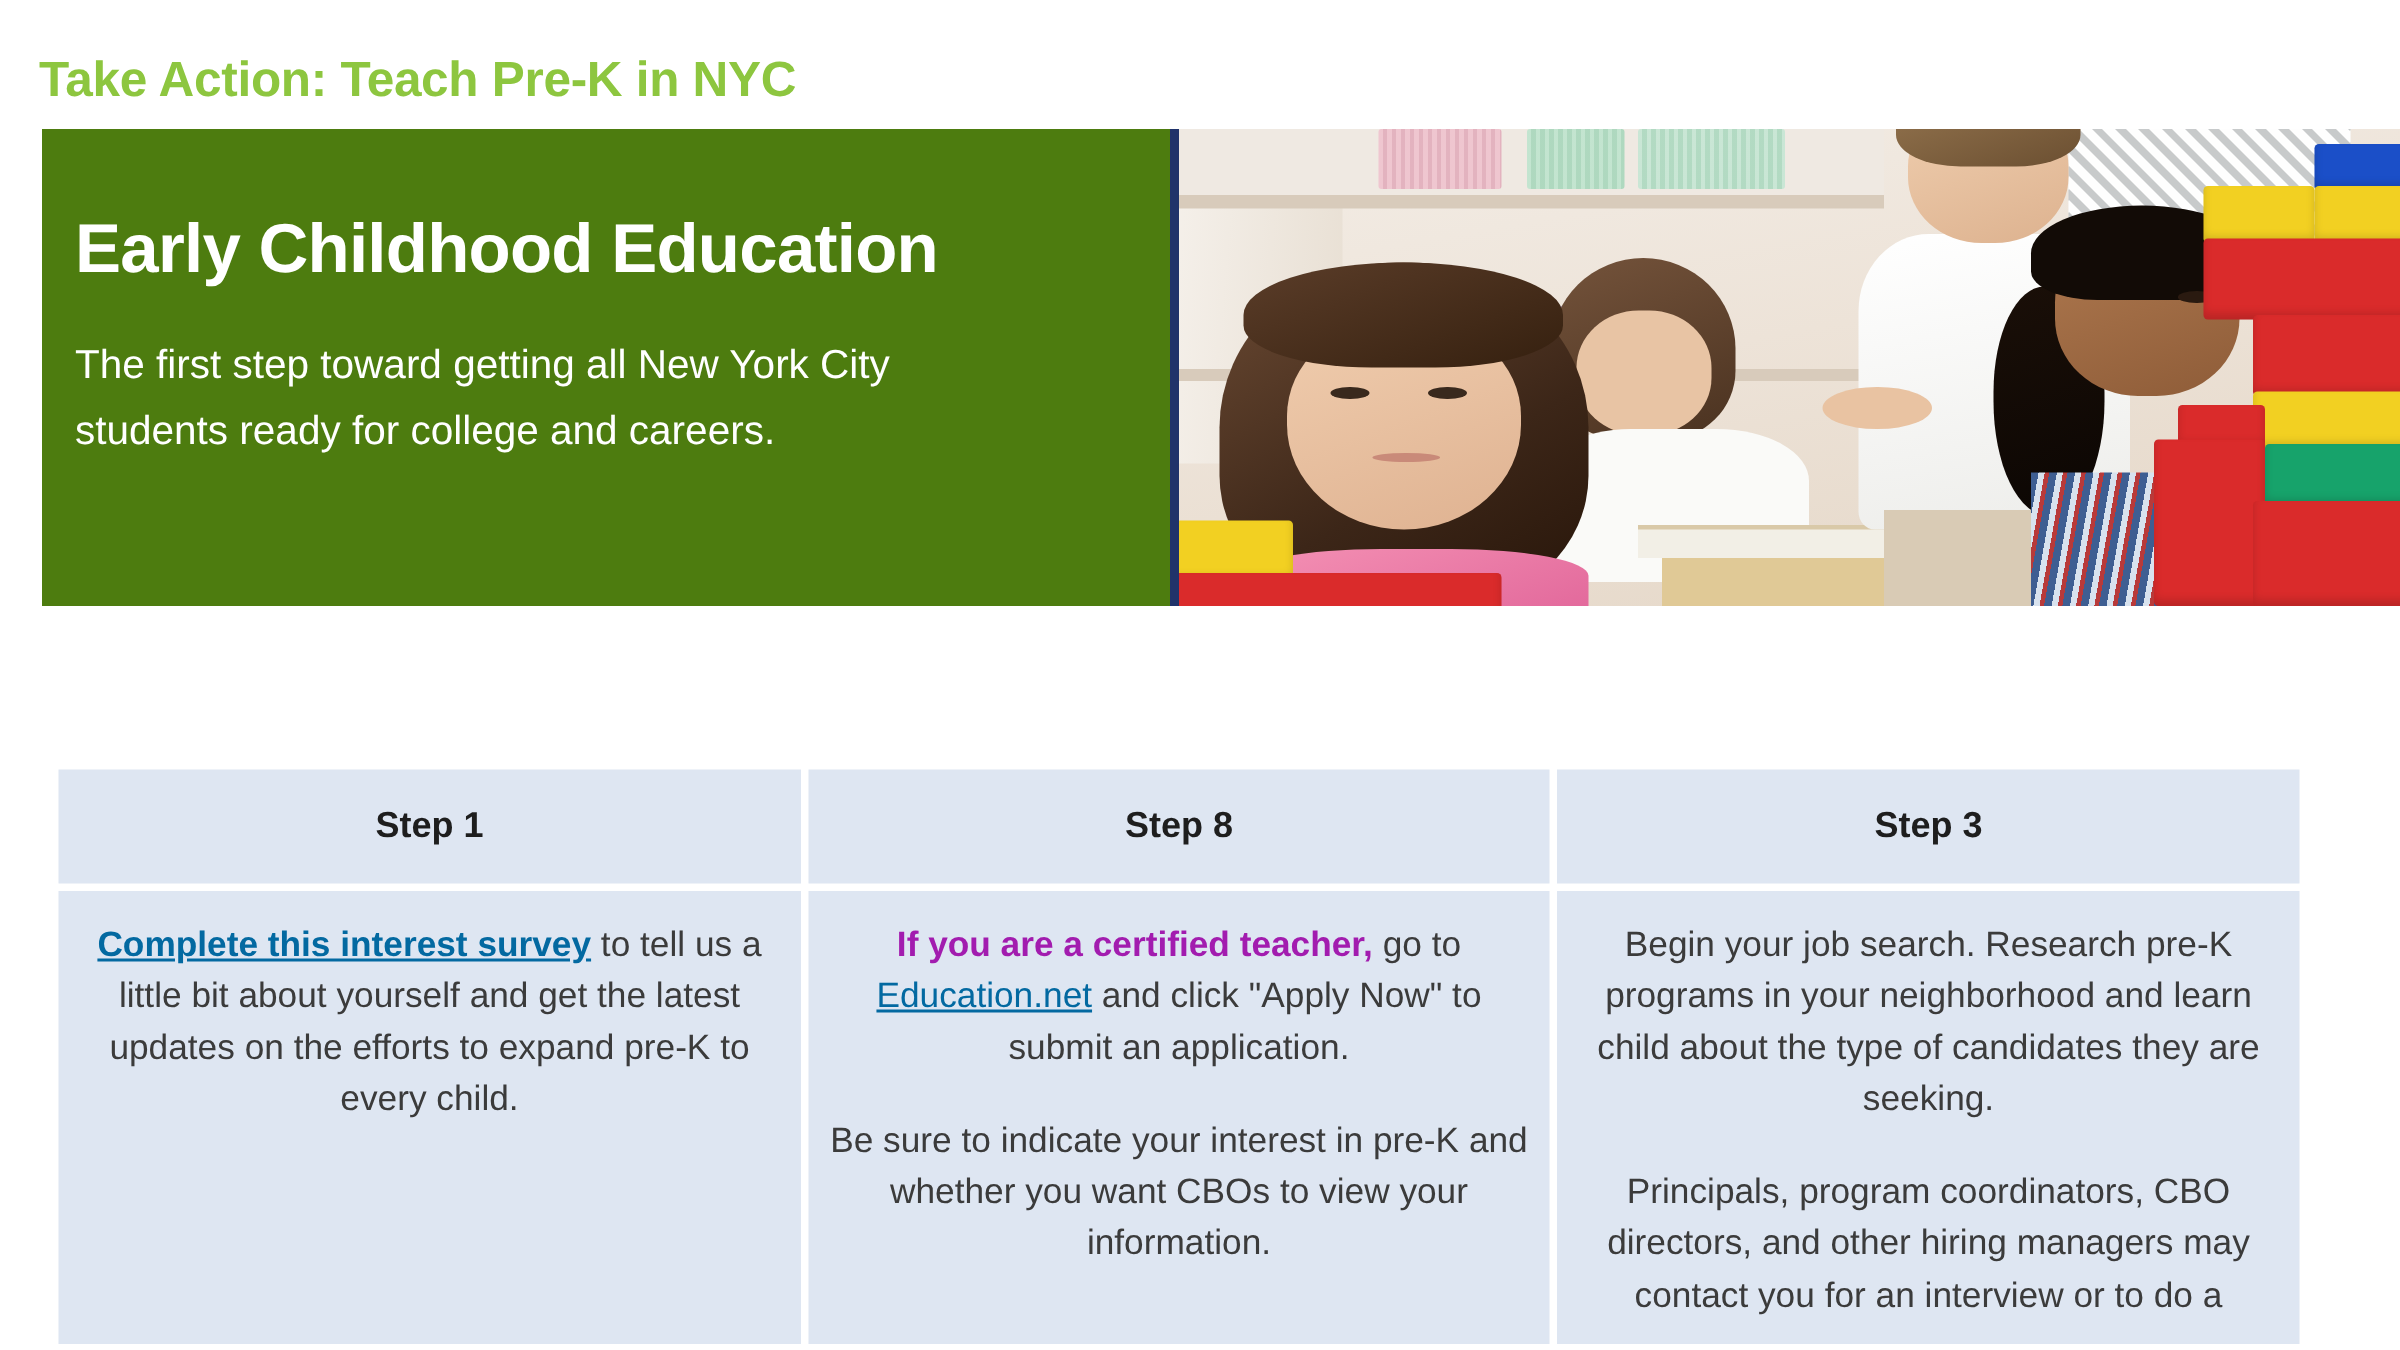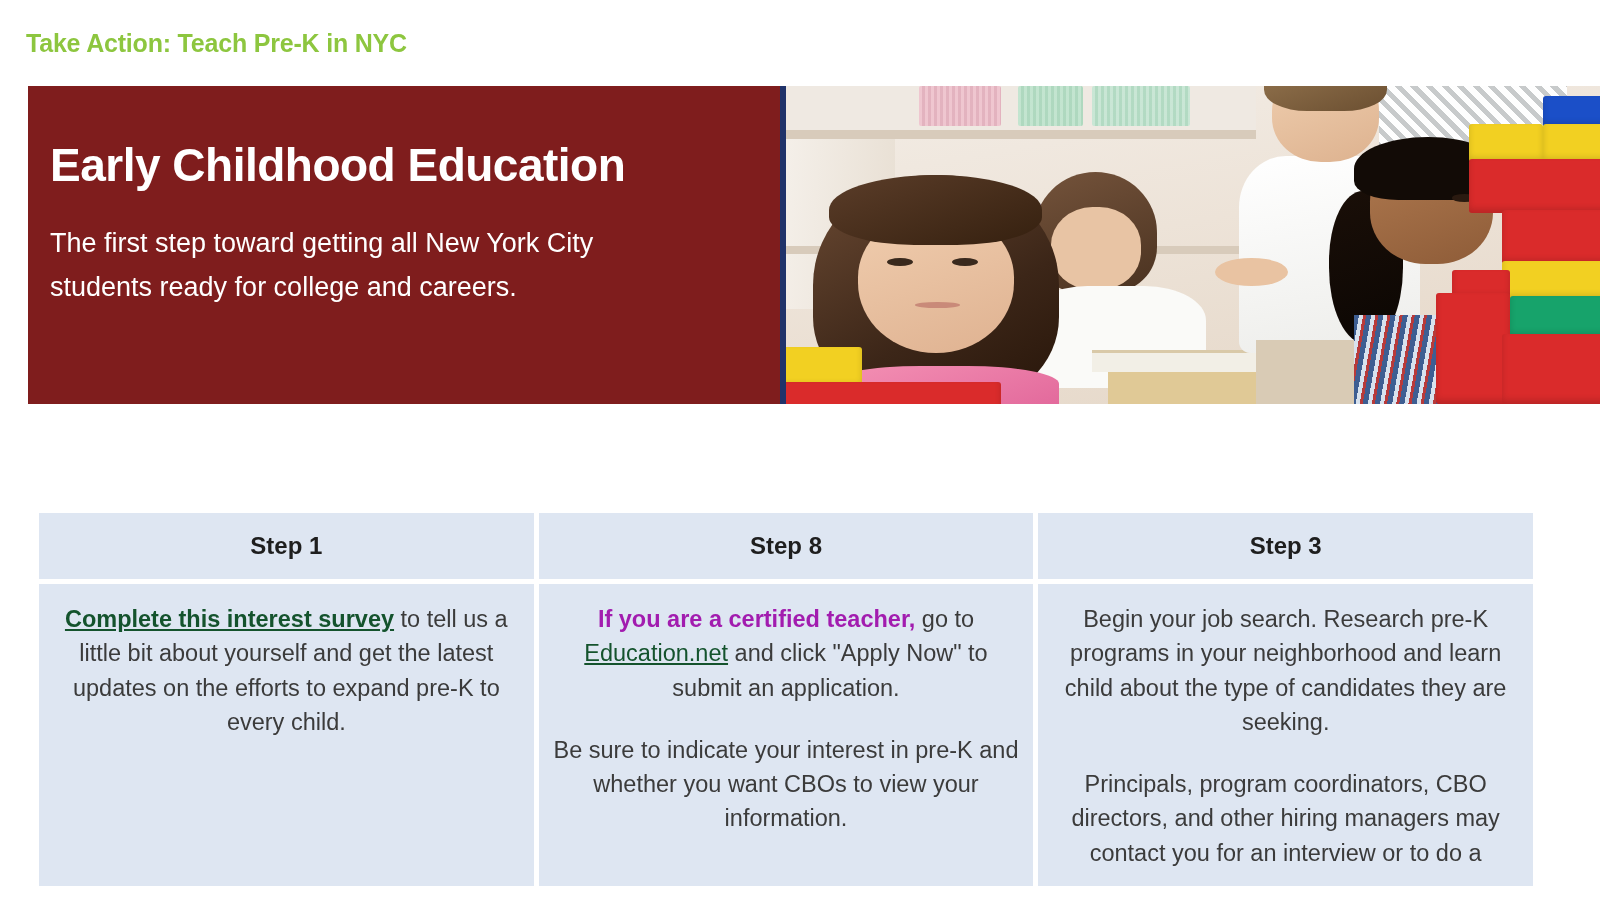--- a/index.html
+++ b/index.html
@@ -9,38 +9,38 @@
     background: #ffffff;
     font-family: "Liberation Sans", sans-serif;
     overflow: hidden;
   }
   .page { position: relative; width: 1600px; height: 900px; background:#fff; }
 
   
   .page-title {
     position: absolute;
     left: 26px; top: 12px;
-    font-size: 25px;
+    font-size: 33px;
     font-weight: bold;
     color: #8DC63F;
     letter-spacing: -0.2px;
     white-space: nowrap;
   }
 
   
   .hero {
     position: absolute;
     left: 28px; top: 86px;
     width: 1572px; height: 318px;
     overflow: hidden;
     display: flex;
   }
   .hero-left {
     width: 752px; height: 100%;
-    background: #7f1d1d;
+    background: #4d7c0f;
     position: relative;
     flex: 0 0 752px;
   }
   .hero-headline {
     position: absolute;
     left: 22px; top: 52px;
     font-size: 46px;
     font-weight: bold;
     color: #ffffff;
     letter-spacing: -0.5px;
@@ -169,36 +169,36 @@
     border-spacing:5px 5px;
     table-layout:fixed;
   }
   .steps th, .steps td {
     background:#DEE6F2;
     vertical-align:top;
     padding:16px 14px;
     text-align:center;
   }
   .steps th {
-    height:66px;
+    height:76px;
     font-size:24px;
     font-weight:bold;
     color:#1E1E1E;
     vertical-align:middle;
   }
   .steps td {
     font-size:23.5px;
     line-height:1.46;
     color:#3B3B3B;
     padding-top:18px;
   }
   .steps td p { margin:0 0 28px 0; }
   .steps td p:last-child { margin-bottom:0; }
   .lnk {
-    color:#14532d;
+    color:#0369a1;
     text-decoration:underline;
   }
   .lnk.bold { font-weight:bold; }
   .b { font-weight:bold; color:#a21caf; }
 </style>
 </head>
 <body>
 
 <div class="page">
 

